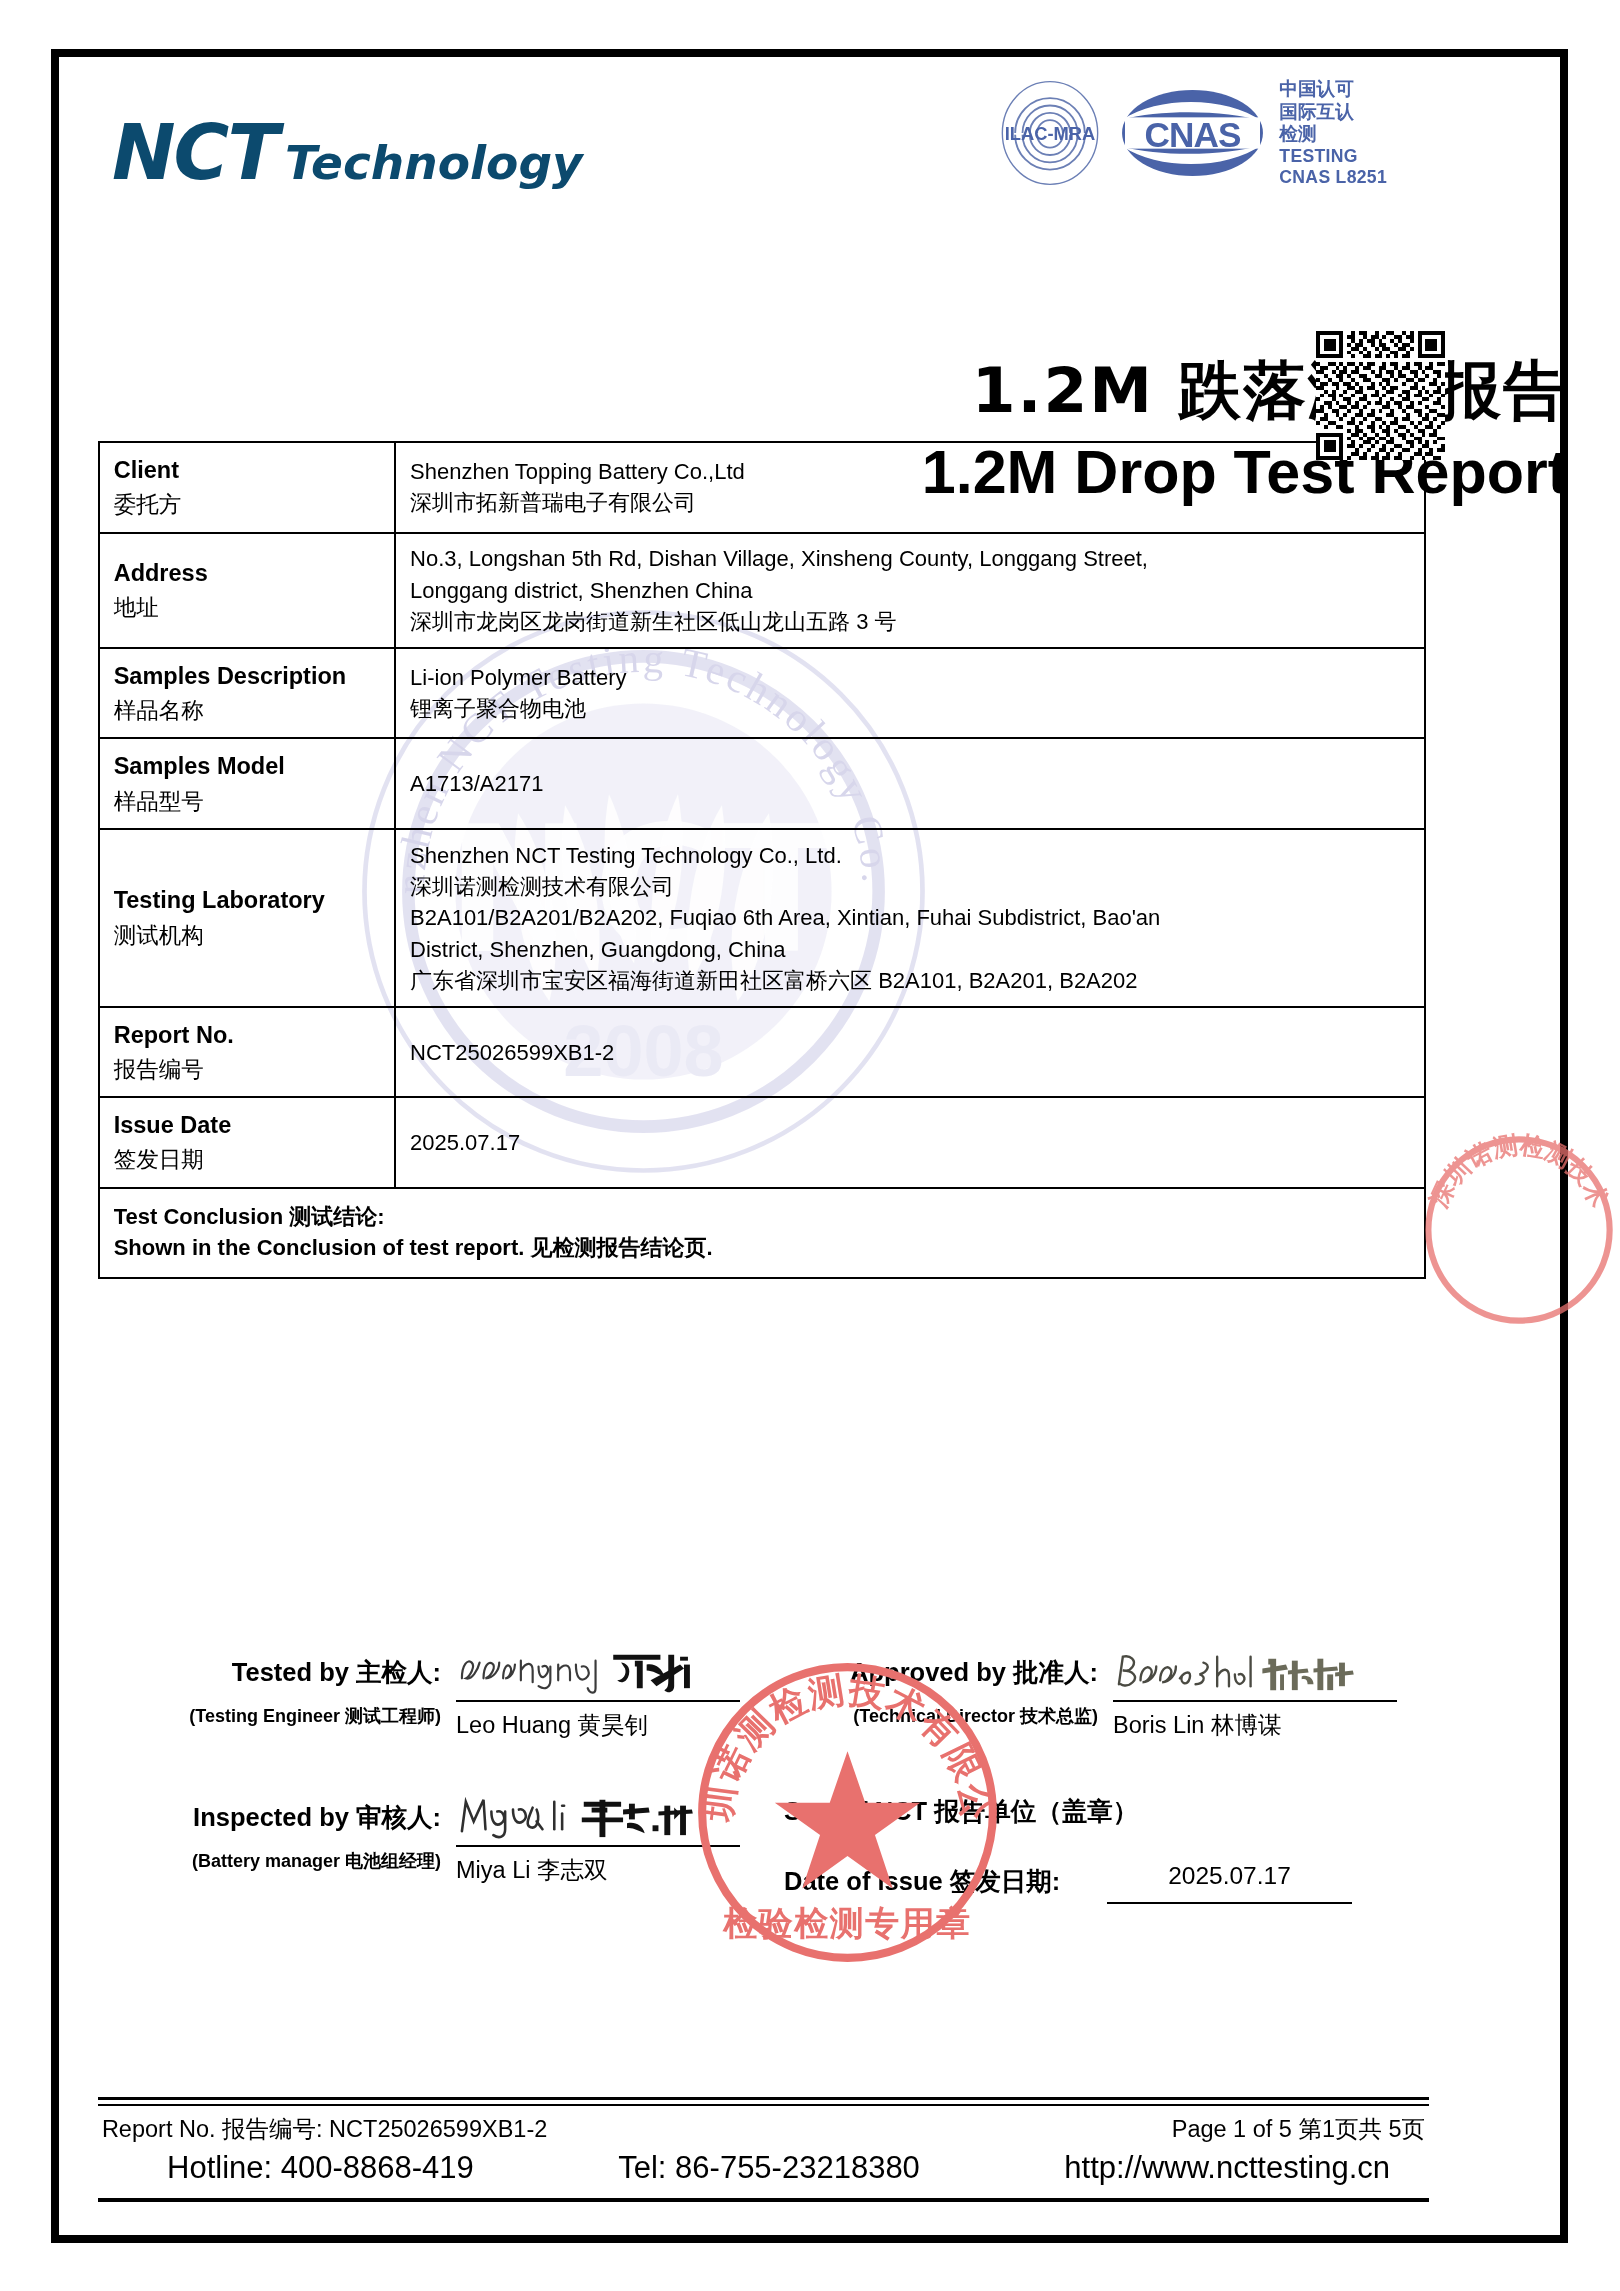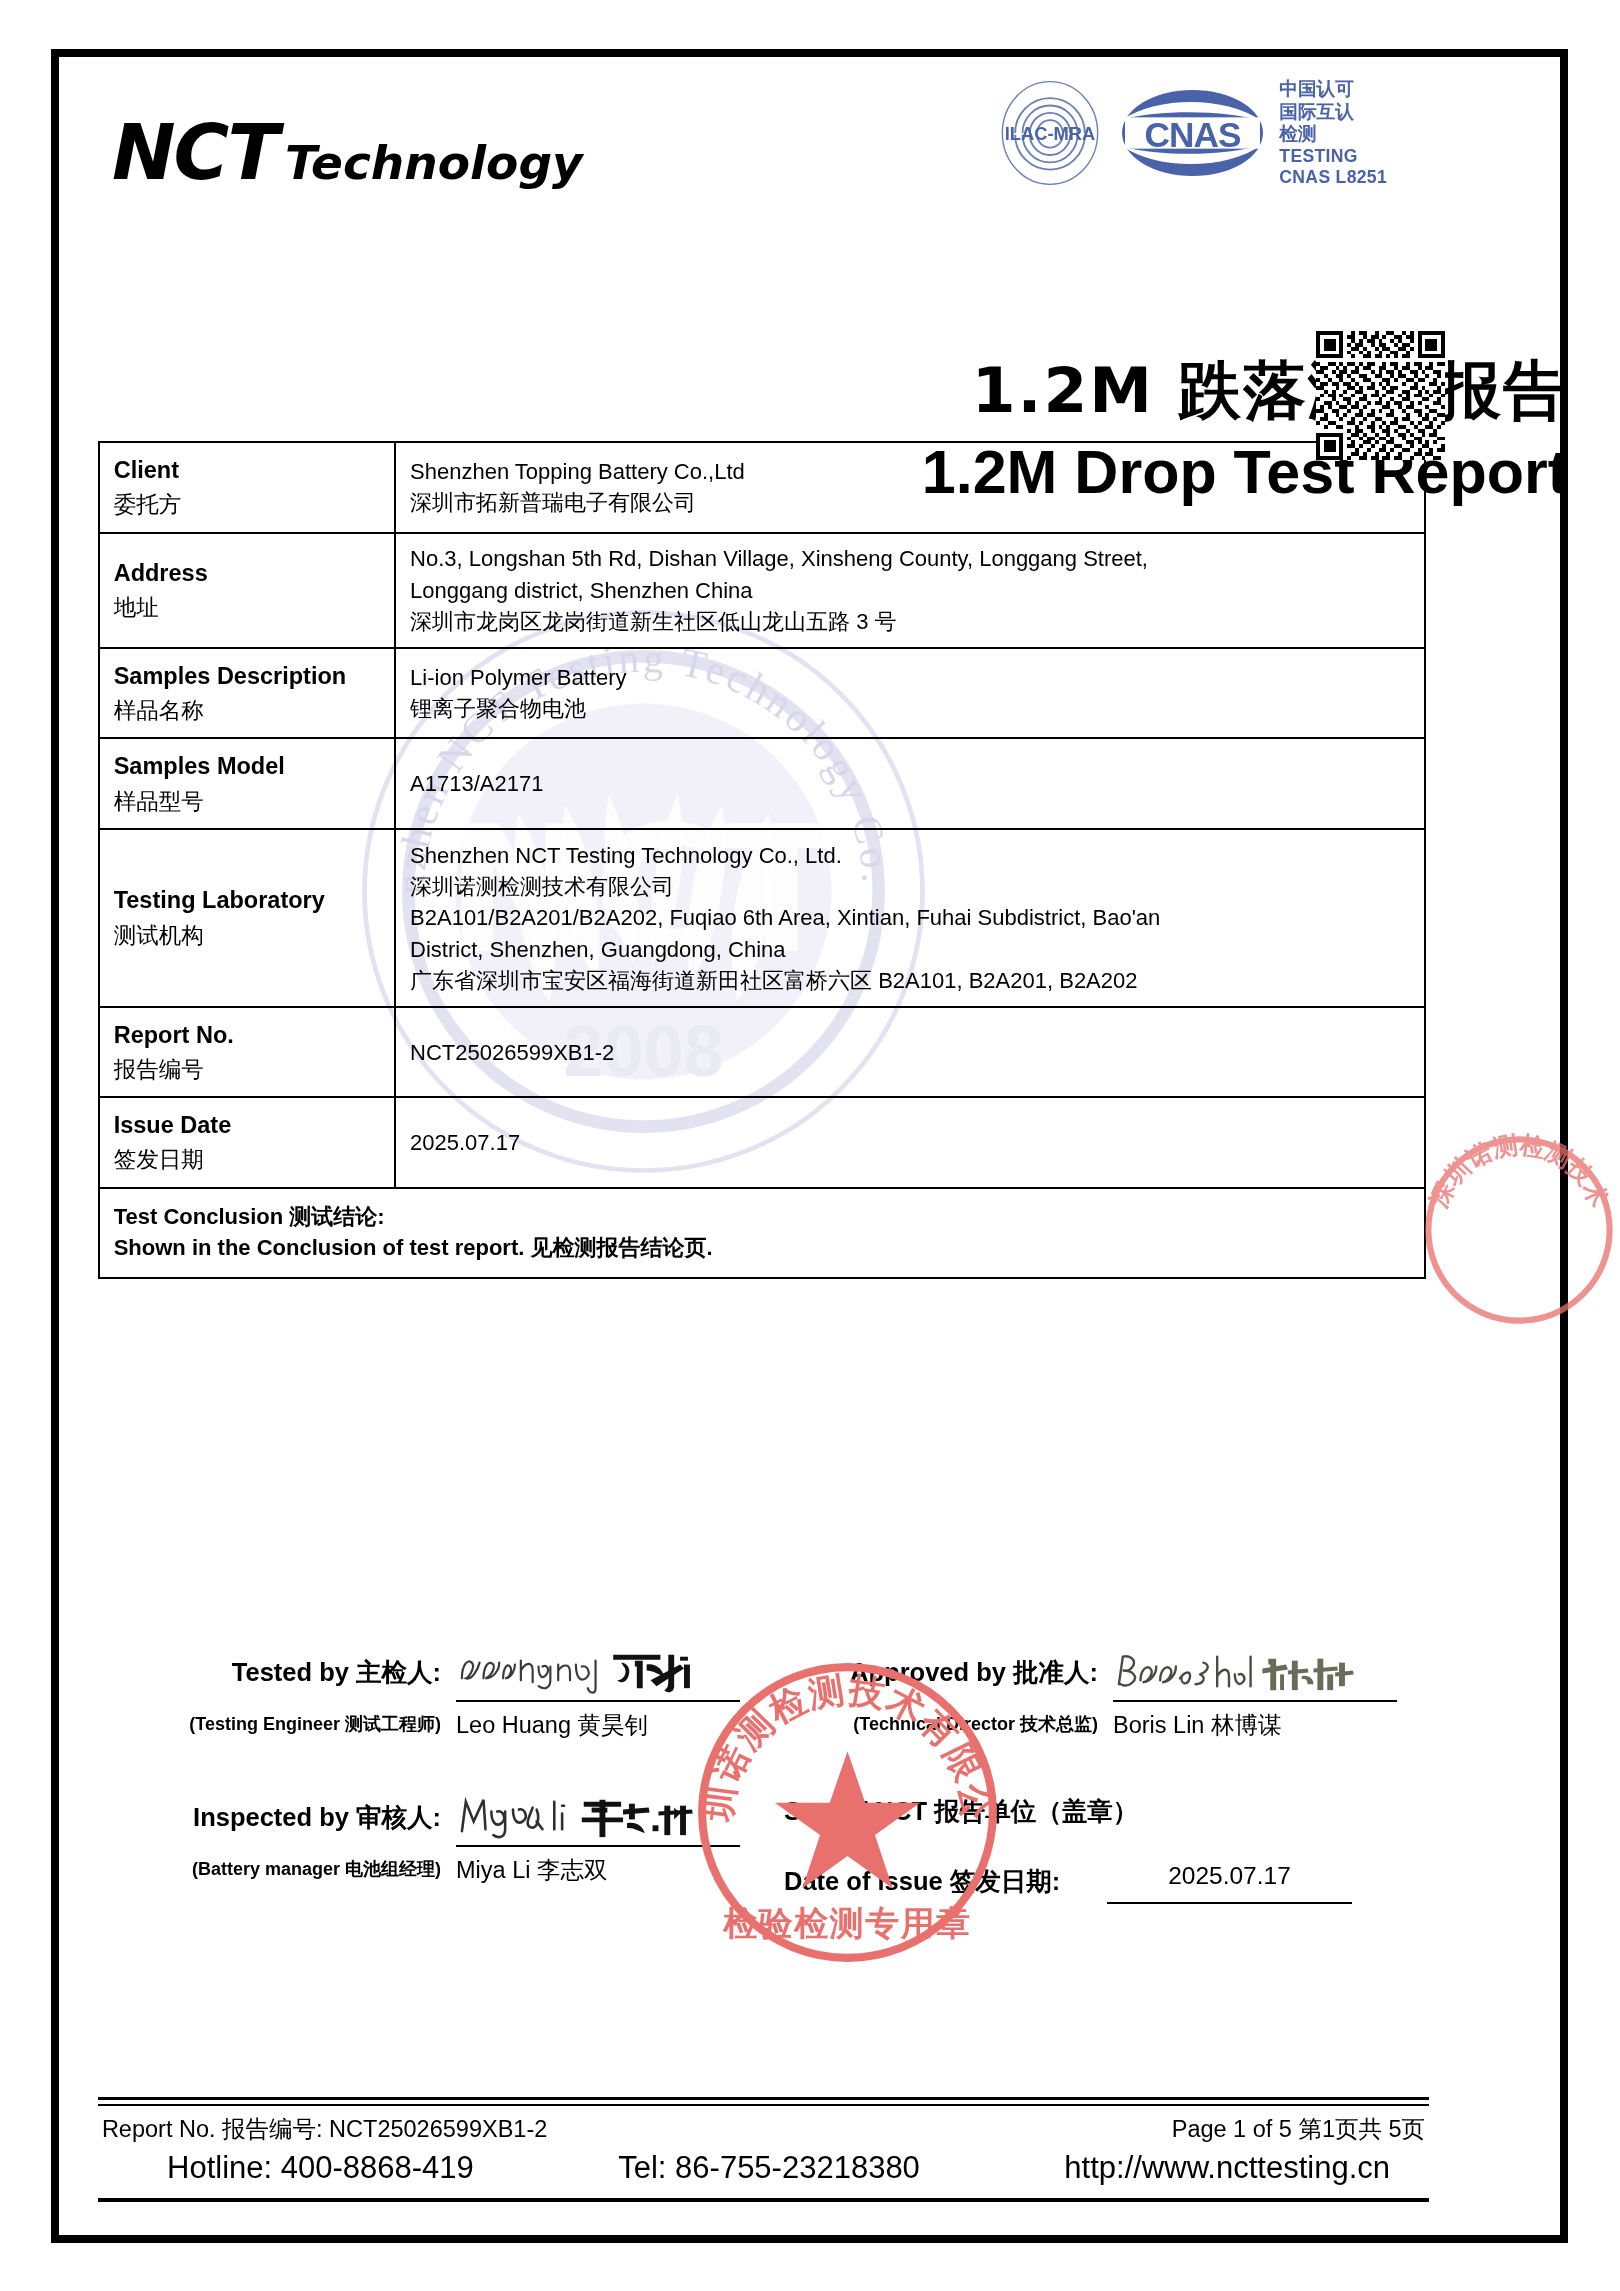--- a/index.html
+++ b/index.html
@@ -58,21 +58,21 @@
   
   .header {
     position: absolute;
     left: 0; top: 0; width: 100%;
     height: 176px;
     z-index: 2;
   }
   .logo-nct {
     position: absolute;
     left: 61px; top: 59px;
-    color: #000000;
+    color: #0c4a6e;
     font-family: "DejaVu Sans", sans-serif;
     white-space: nowrap;
     text-align: right;
   }
   .logo-nct .lg-n {
     font-size: 76px;
     font-weight: bold;
     font-style: italic;
     letter-spacing: -2px;
   }
@@ -183,21 +183,21 @@
   }
   .sl-main {
     font-weight: bold;
     font-size: 25.5px;
     white-space: nowrap;
   }
   .sl-sub {
     font-weight: bold;
     font-size: 18px;
     white-space: nowrap;
-    margin-top: 22px;
+    margin-top: 14px;
   }
   .sign-slot {
     position: absolute;
     left: 329px; top: 0;
     width: 284px;
   }
   .sig-img { height: 57px; display: block; }
   .sig-line {
     border-bottom: 2px solid #000;
     height: 2px;

